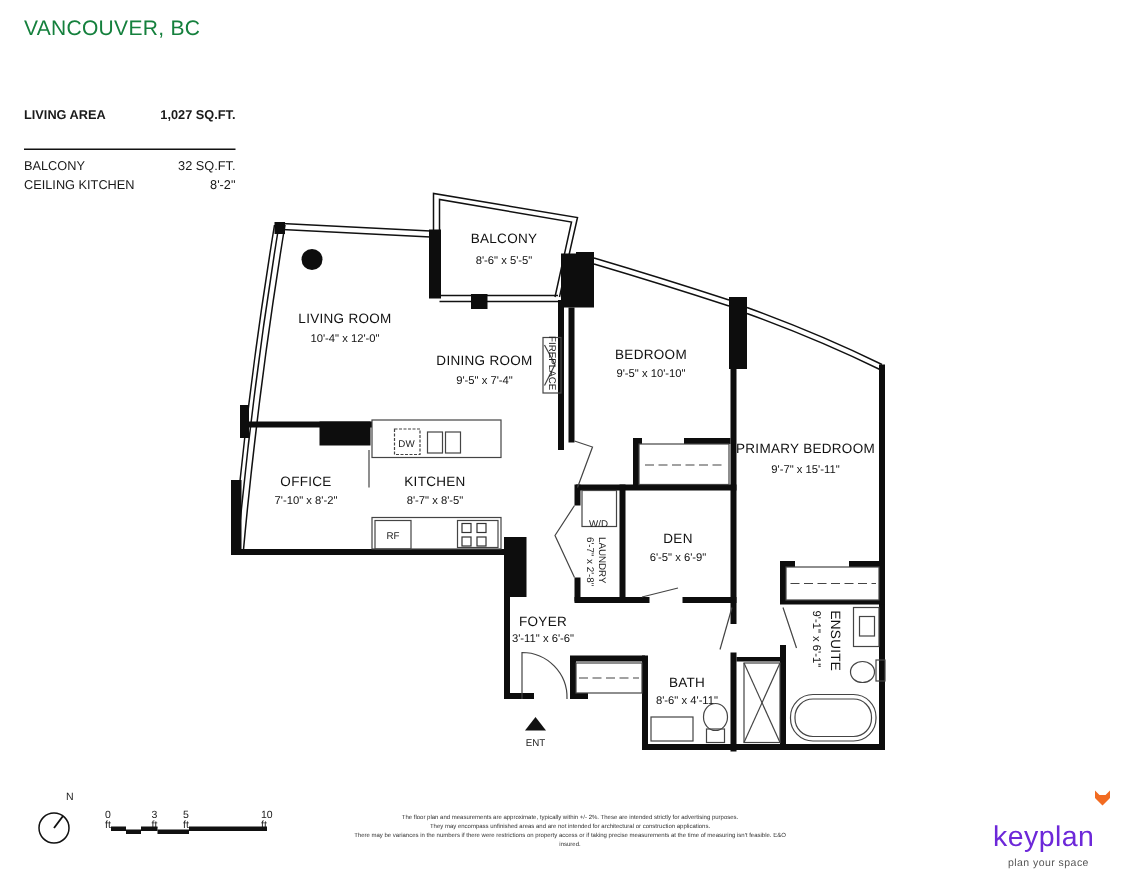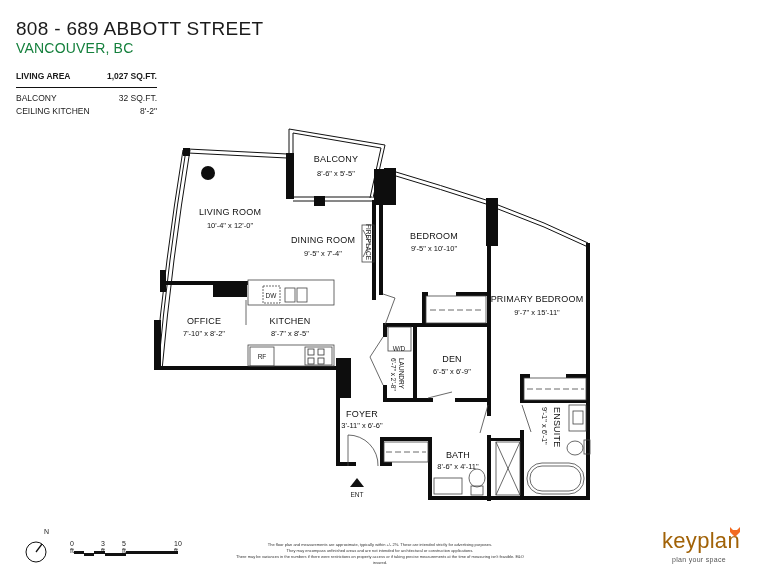--- a/index.html
+++ b/index.html
@@ -3,38 +3,37 @@
 <meta charset="utf-8">
 <style>
   html, body { margin:0; padding:0; background:#ffffff; }
   body { width:758px; height:586px; position:relative; overflow:hidden;
          font-family:"Liberation Sans", sans-serif; color:#1a1a1a; }
   .header { position:absolute; left:16px; top:10px; }
   .title { font-size:19px; font-weight:400; letter-spacing:0.3px; line-height:22px; margin-top:8px; }
   .subtitle { font-size:14px; line-height:16px; letter-spacing:0.2px; color:#15803d; }
   .stats { position:absolute; left:16px; top:70px; width:141px; font-size:8.5px; }
   .stat-row { display:flex; justify-content:space-between; line-height:13px; }
-  .stat-row.main { border-bottom:1px solid #111; padding-bottom:4px; margin-bottom:4px; font-weight:600; }
+  .stat-row.main { border-bottom:1px solid #111; padding-bottom:16px; margin-bottom:4px; font-weight:600; }
   .plan { position:absolute; left:0; top:0; }
   .room-label { font-family:"Liberation Sans", sans-serif; font-size:9px; fill:#111; letter-spacing:0.2px; }
   .room-dim { font-family:"Liberation Sans", sans-serif; font-size:7.5px; fill:#111; }
   .fix-label { font-family:"Liberation Sans", sans-serif; font-size:6.5px; fill:#222; }
   .north { position:absolute; left:24px; top:528px; }
   .scale { position:absolute; left:66px; top:540px; }
   .scale-label { position:absolute; font-size:7px; top:0; }
   .disclaimer { position:absolute; left:230px; top:542px; width:300px; font-size:4px; line-height:6px; text-align:center; color:#333; }
   .logo { position:absolute; left:662px; top:528px; }
-  .logo-word { font-size:22px; color:#a16207; letter-spacing:0.3px; font-weight:400; }
+  .logo-word { font-size:19px; color:#6d28d9; letter-spacing:0.3px; font-weight:400;margin-top:20px; }
   .logo-tag { font-size:7px; color:#555; margin-top:2px; margin-left:10px; letter-spacing:0.3px; }
 </style>
 </head>
 <body>
 
 <div class="header">
-  <div class="title">808 - 689 ABBOTT STREET</div>
   <div class="subtitle">VANCOUVER, BC</div>
 </div>
 
 <div class="stats">
   <div class="stat-row main">
     <span>LIVING AREA</span>
     <span>1,027 SQ.FT.</span>
   </div>
   <div class="stat-row">
     <span>BALCONY</span>

